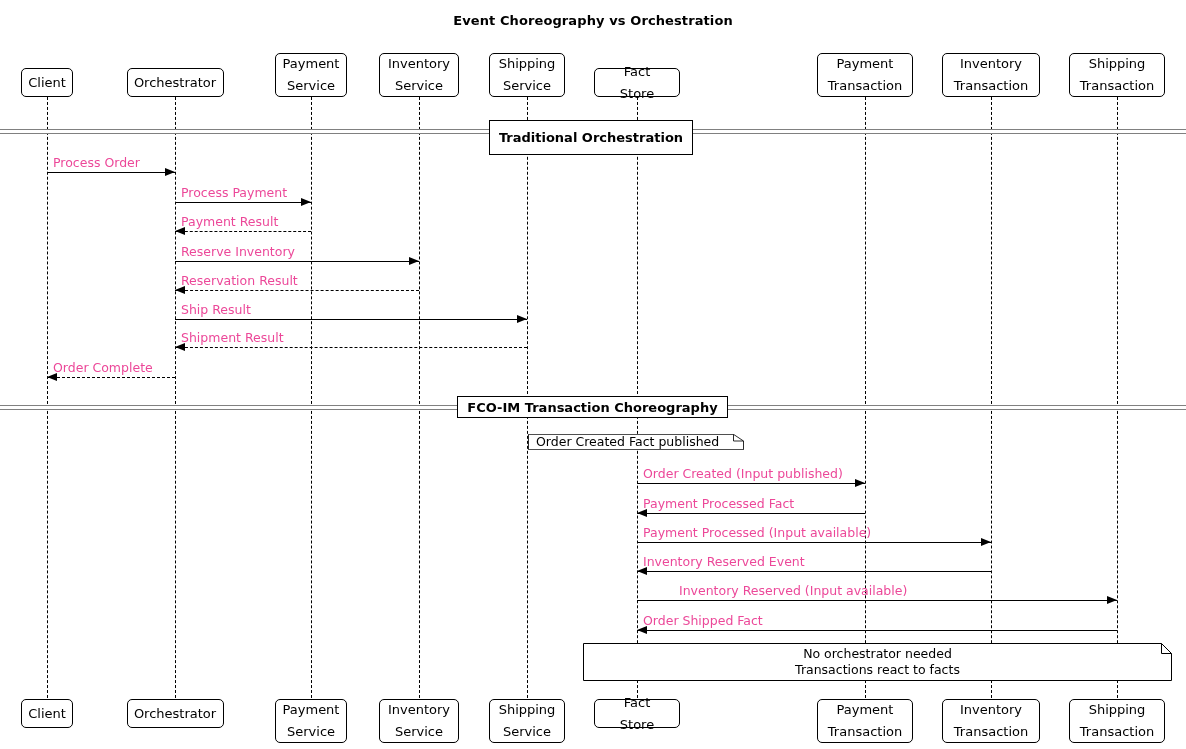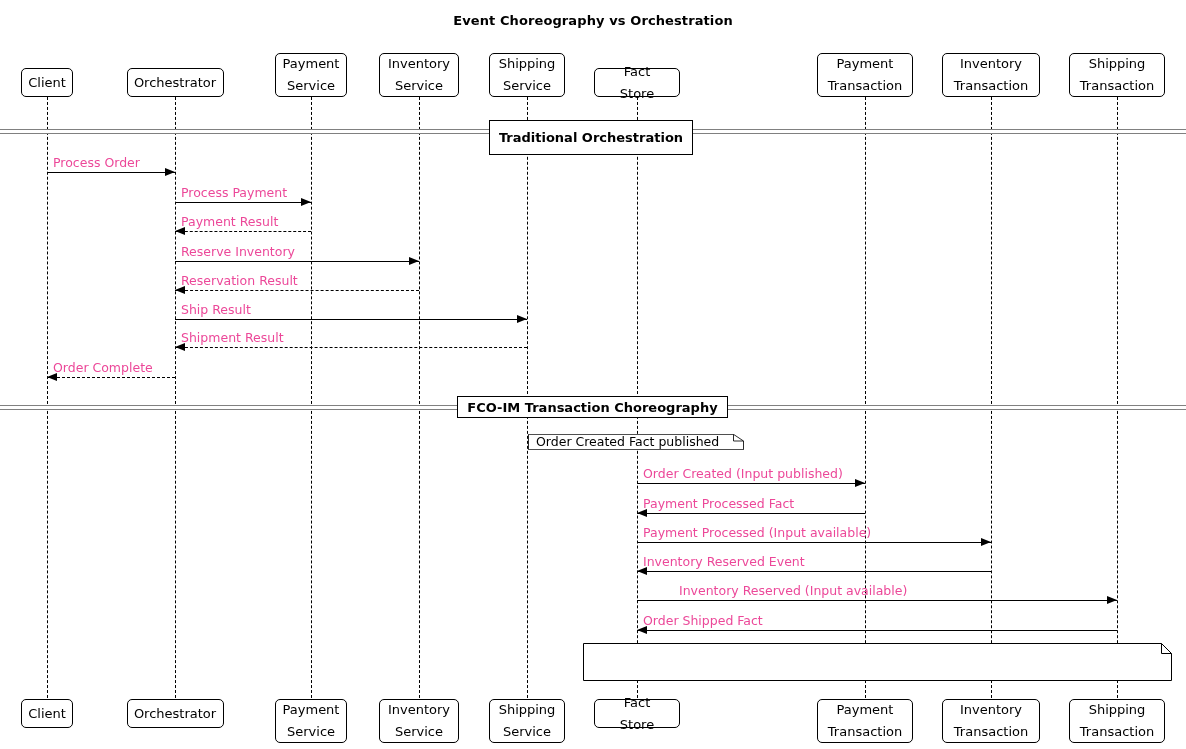--- a/index.html
+++ b/index.html
@@ -244,16 +244,17 @@
       <div class="msg-label" style="left: 643px; top: 614px;">Order Shipped Fact</div>
     </div>
   <div id="notes-layer">
       <div class="note left-align" style="left: 528px; top: 434px; width: 216px; height: 16px;"><svg class="note-frame" viewBox="0 0 216 24" preserveAspectRatio="none">
           <path d="M0.5,0.5 L205.5,0.5 L215.5,10.5 L215.5,23.5 L0.5,23.5 Z" fill="#ffffff" stroke="#000000" stroke-width="1"></path>
           <path d="M205.5,0.5 L205.5,10.5 L215.5,10.5" fill="none" stroke="#000000" stroke-width="1"></path>
         </svg><div class="note-body">Order Created Fact published</div></div>
       <div class="note" style="left: 583px; top: 643px; width: 589px; height: 38px;"><svg class="note-frame" viewBox="0 0 589 38" preserveAspectRatio="none">
           <path d="M0.5,0.5 L578.5,0.5 L588.5,10.5 L588.5,37.5 L0.5,37.5 Z" fill="#ffffff" stroke="#000000" stroke-width="1"></path>
           <path d="M578.5,0.5 L578.5,10.5 L588.5,10.5" fill="none" stroke="#000000" stroke-width="1"></path>
-        </svg></div>
+        </svg><div class="note-body">No orchestrator needed
+Transactions react to facts</div></div>
     </div>
 
 </div>
 
 </body></html>

